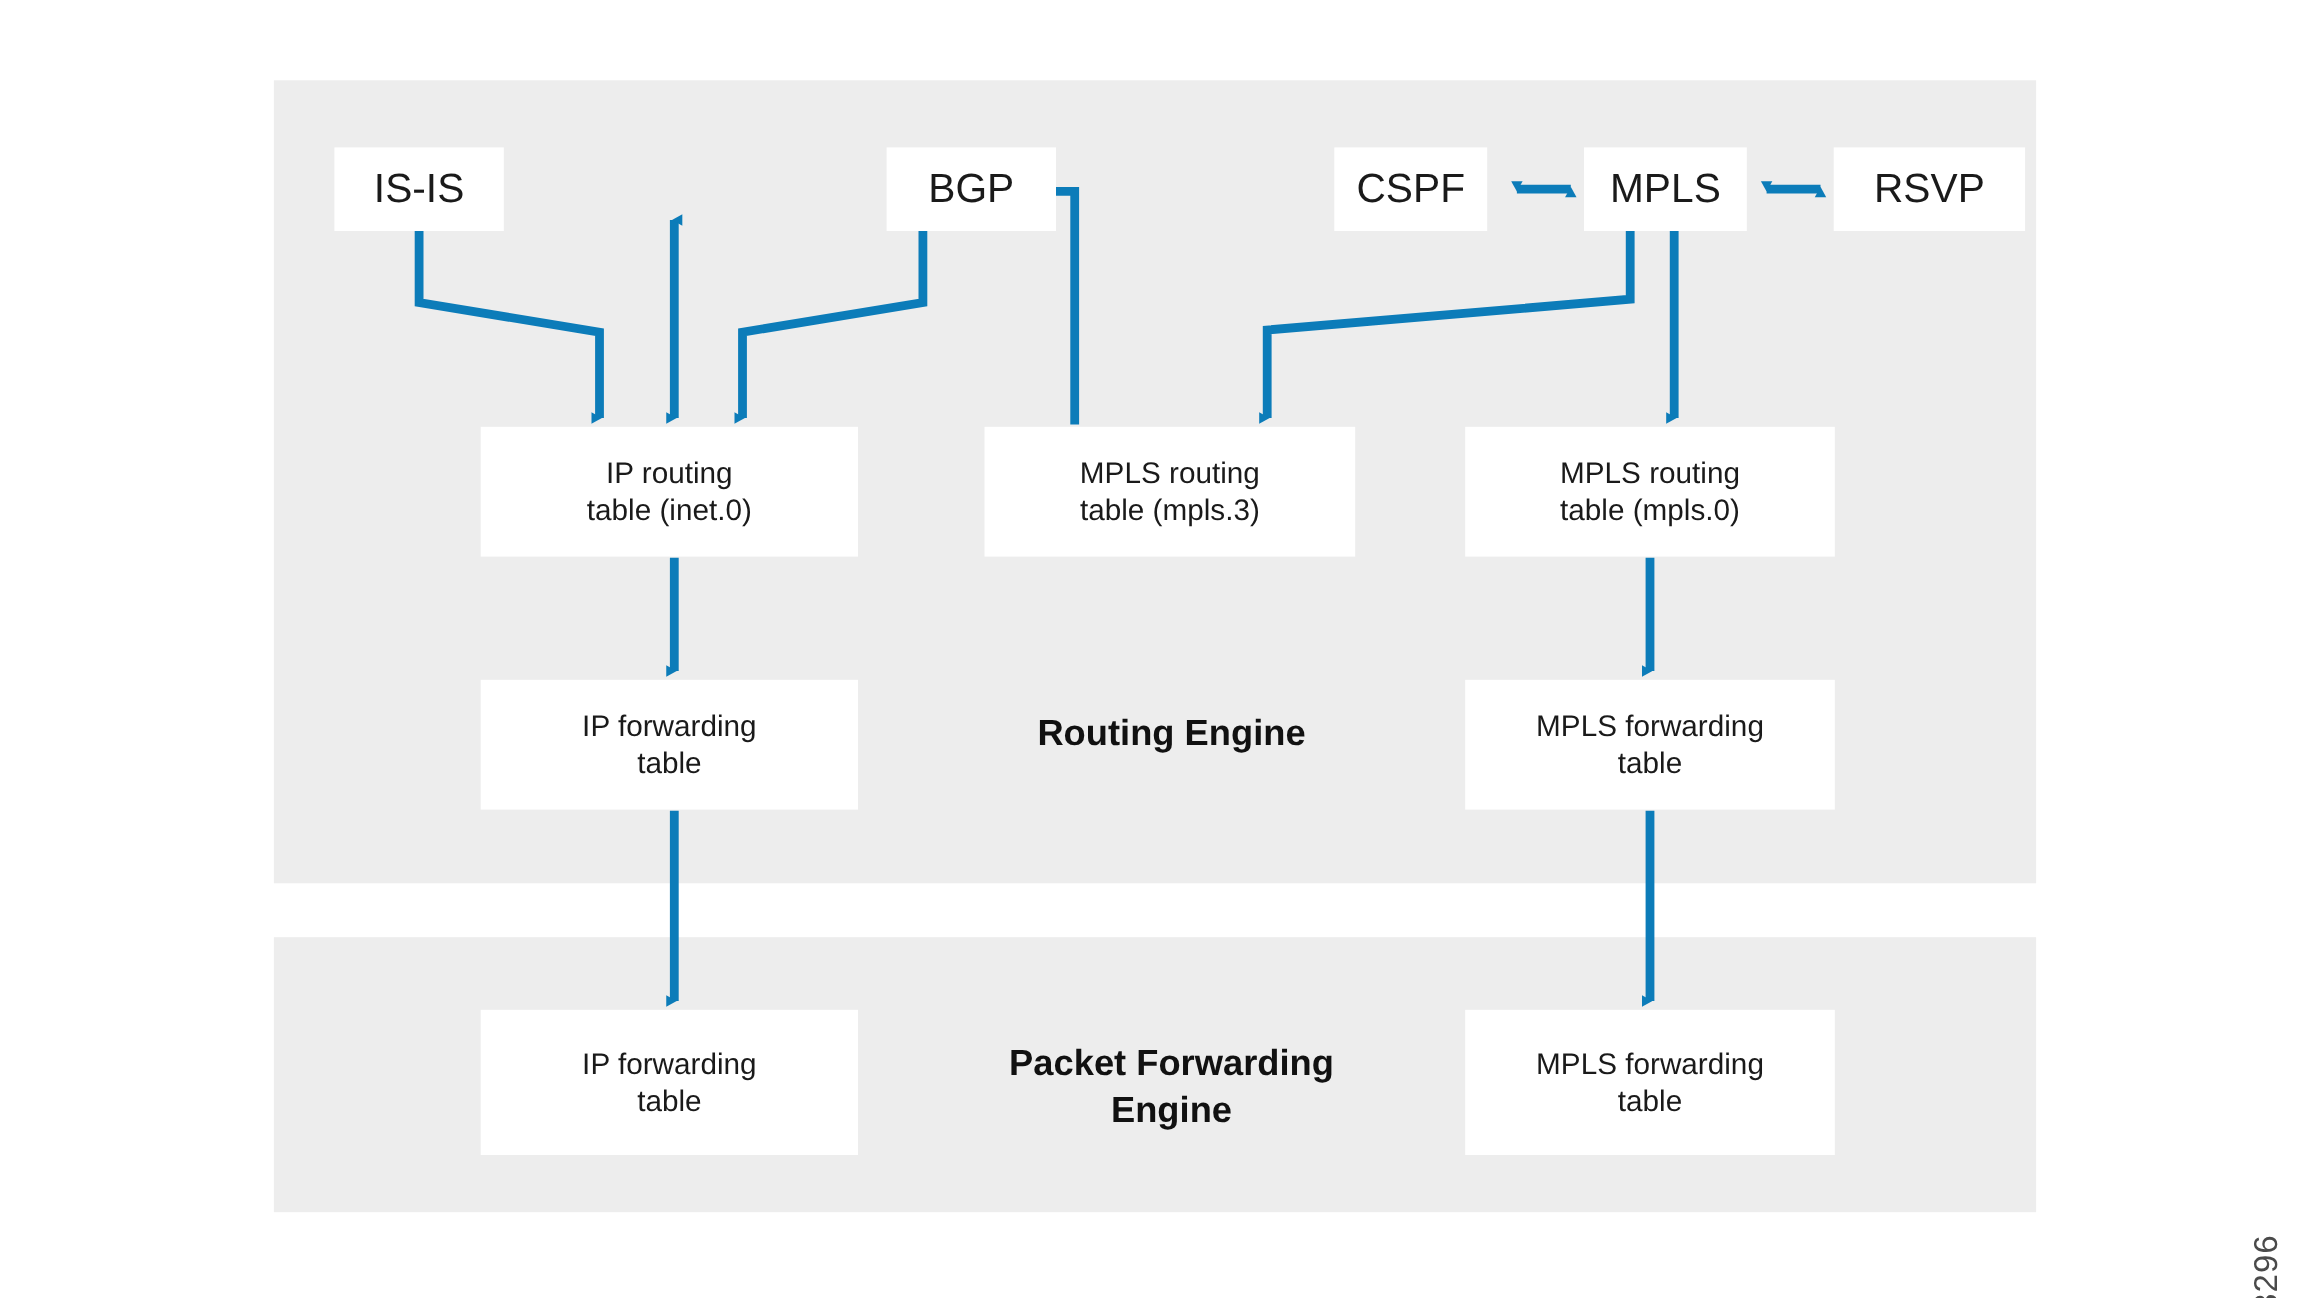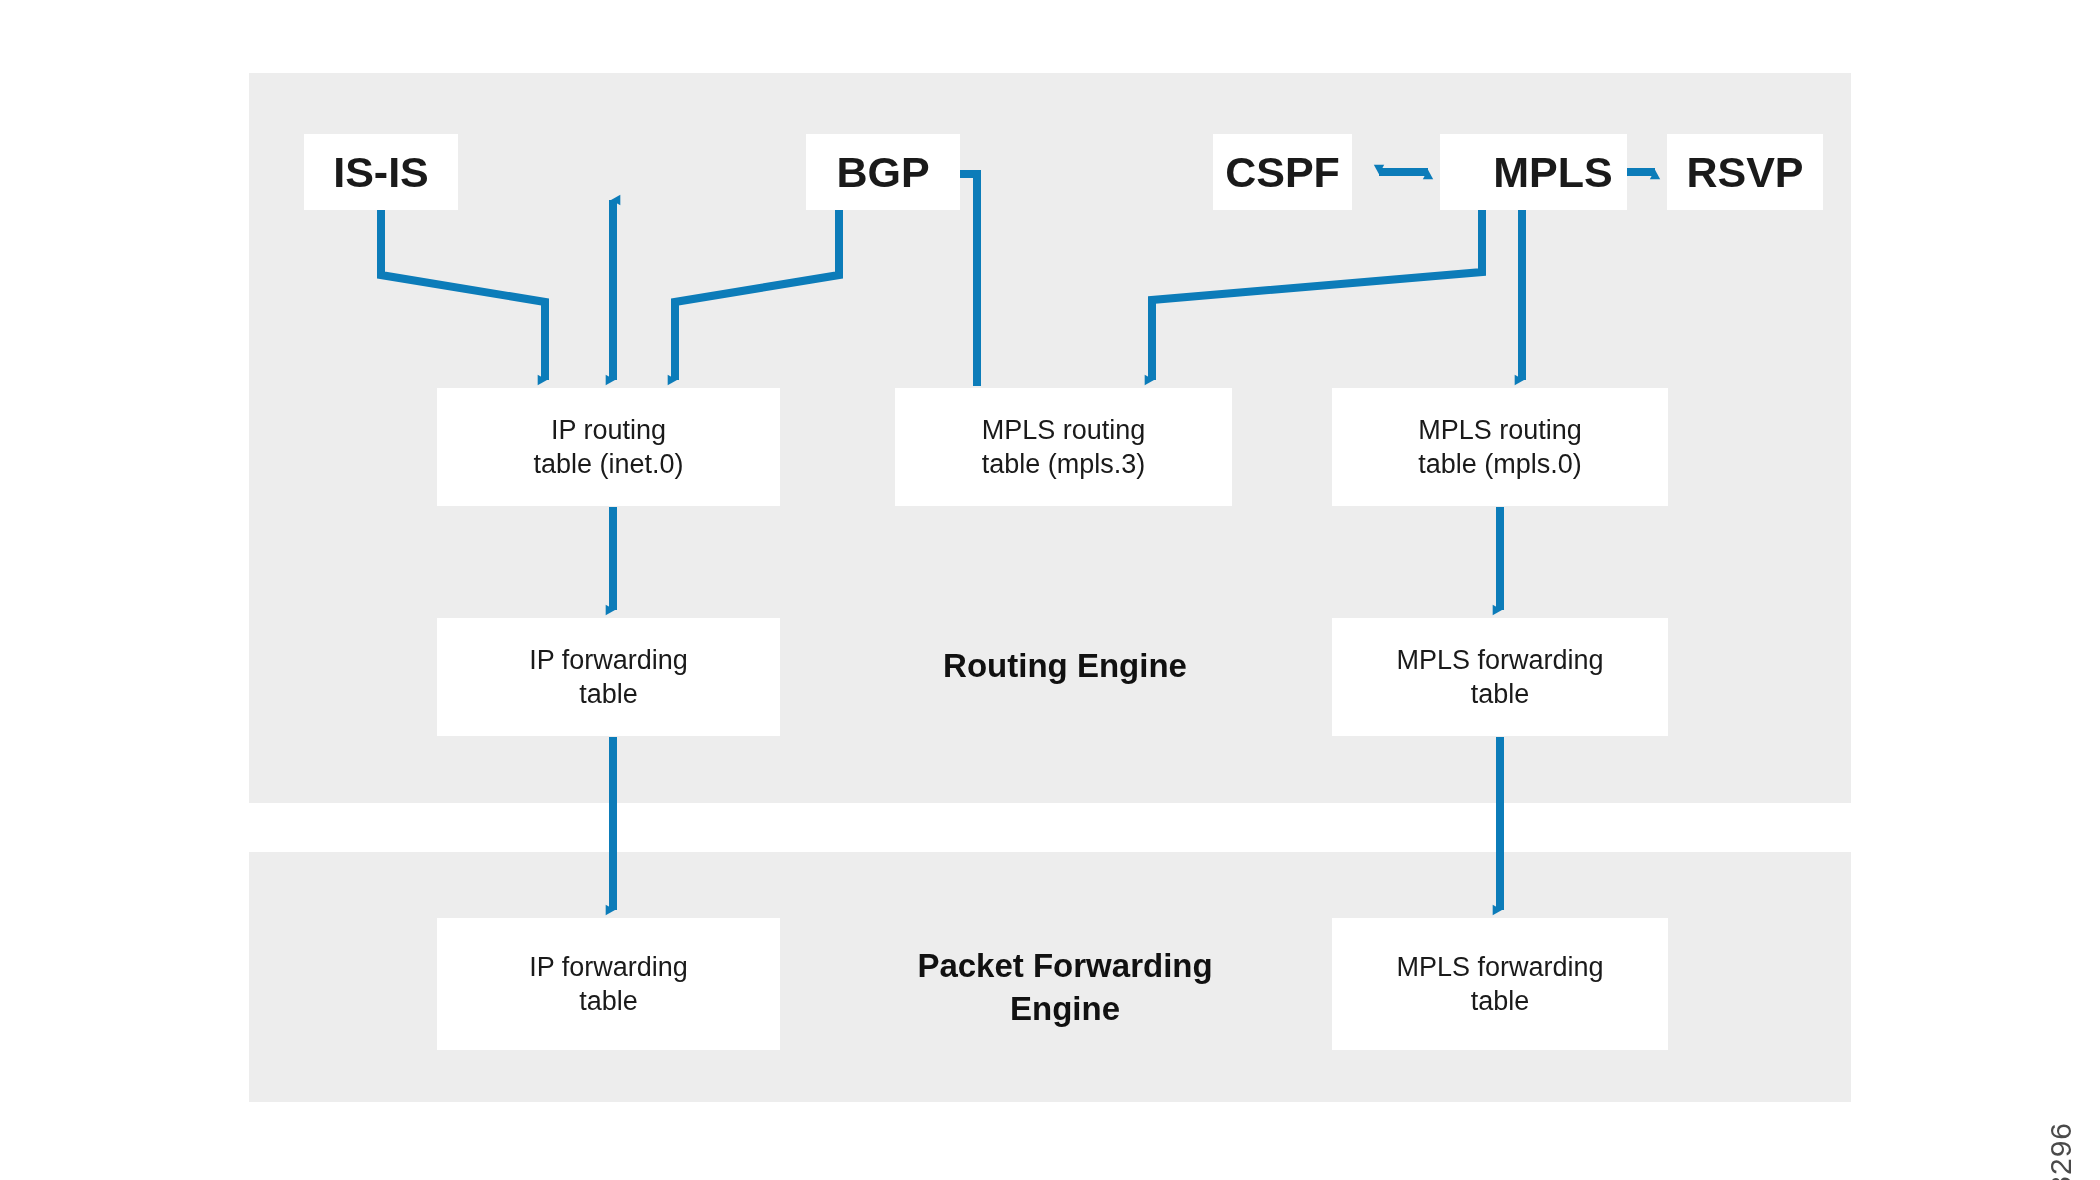--- a/index.html
+++ b/index.html
@@ -21,21 +21,21 @@
     position:absolute;
     background:#ffffff;
     display:flex;
     align-items:center;
     justify-content:center;
     text-align:center;
     color:#1a1a1a;
     line-height:1.26;
     z-index:5;
   }
-  .node.proto{font-size:43px;font-weight:bold;}
+  .node.proto{font-size:37px;}
   .node.table{font-size:27px;}
 
   .panel-label{
     position:absolute;
     text-align:center;
     font-weight:bold;
     color:#111111;
     font-size:33px;
     line-height:1.3;
     z-index:4;
@@ -130,25 +130,25 @@
 
 
   <div class="node proto" style="left:762px;top:134px;width:154px;height:76px;margin-left:44px;">
     <span>BGP</span>
   </div>
 
   <div class="node proto" style="left:1213px;top:134px;width:139px;height:76px;">
     <span>CSPF</span>
   </div>
 
-  <div class="node proto" style="left:1440px;top:134px;width:148px;height:76px;padding-left:39px;">
+  <div class="node proto" style="left:1440px;top:134px;width:148px;height:76px;">
     <span>MPLS</span>
   </div>
 
-  <div class="node proto" style="left:1667px;top:134px;width:156px;height:76px;">
+  <div class="node proto" style="left:1667px;top:134px;width:174px;height:76px;">
     <span>RSVP</span>
   </div>
 
   <div class="node table" style="left:437px;top:388px;width:343px;height:118px;">
     <span>
       <span>IP routing</span><br>
       <span>table (inet.0)</span>
     </span>
   </div>
 

